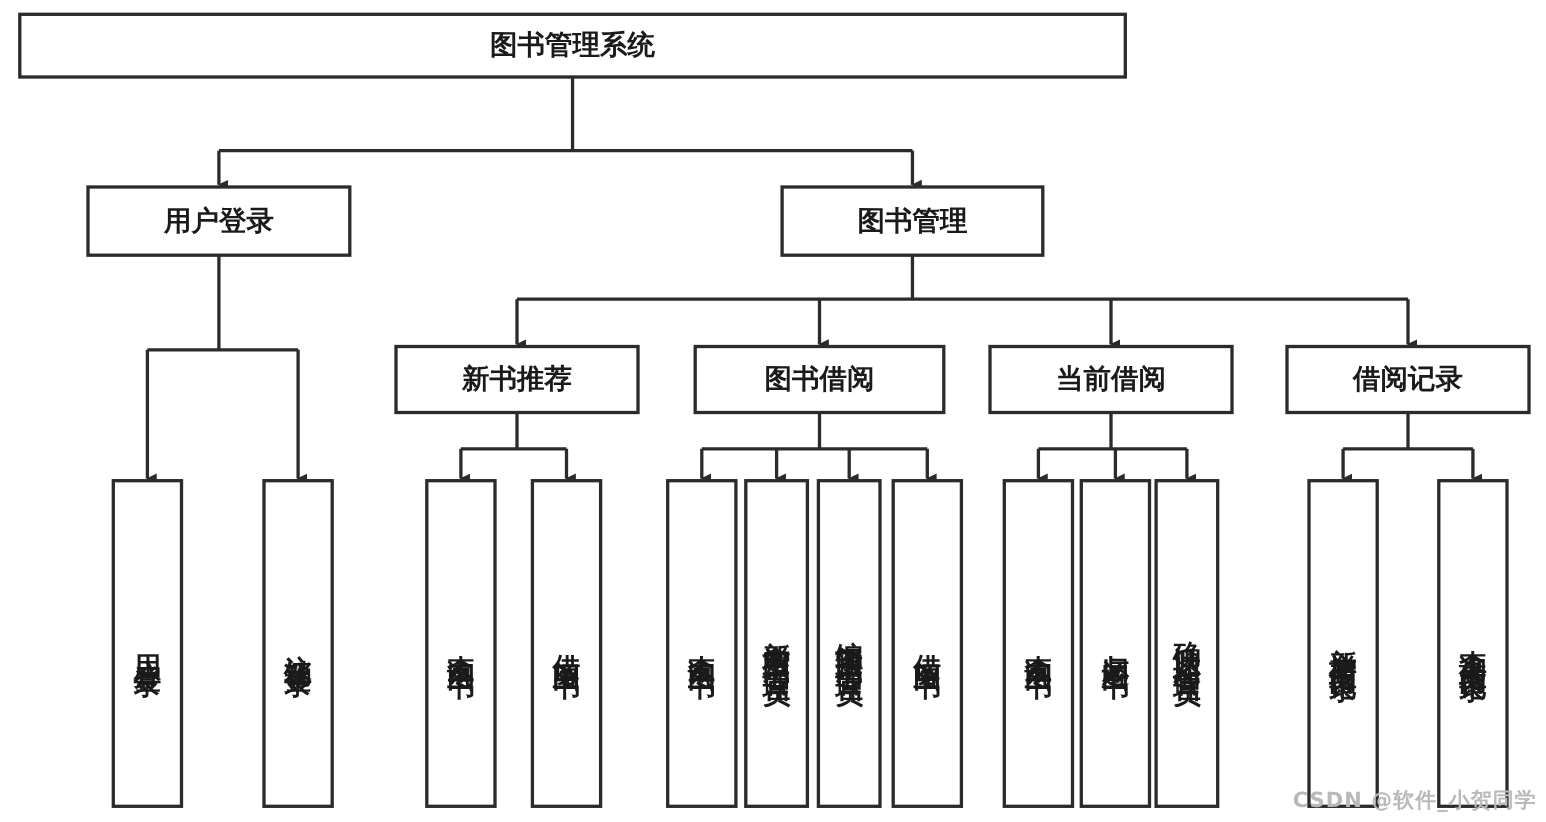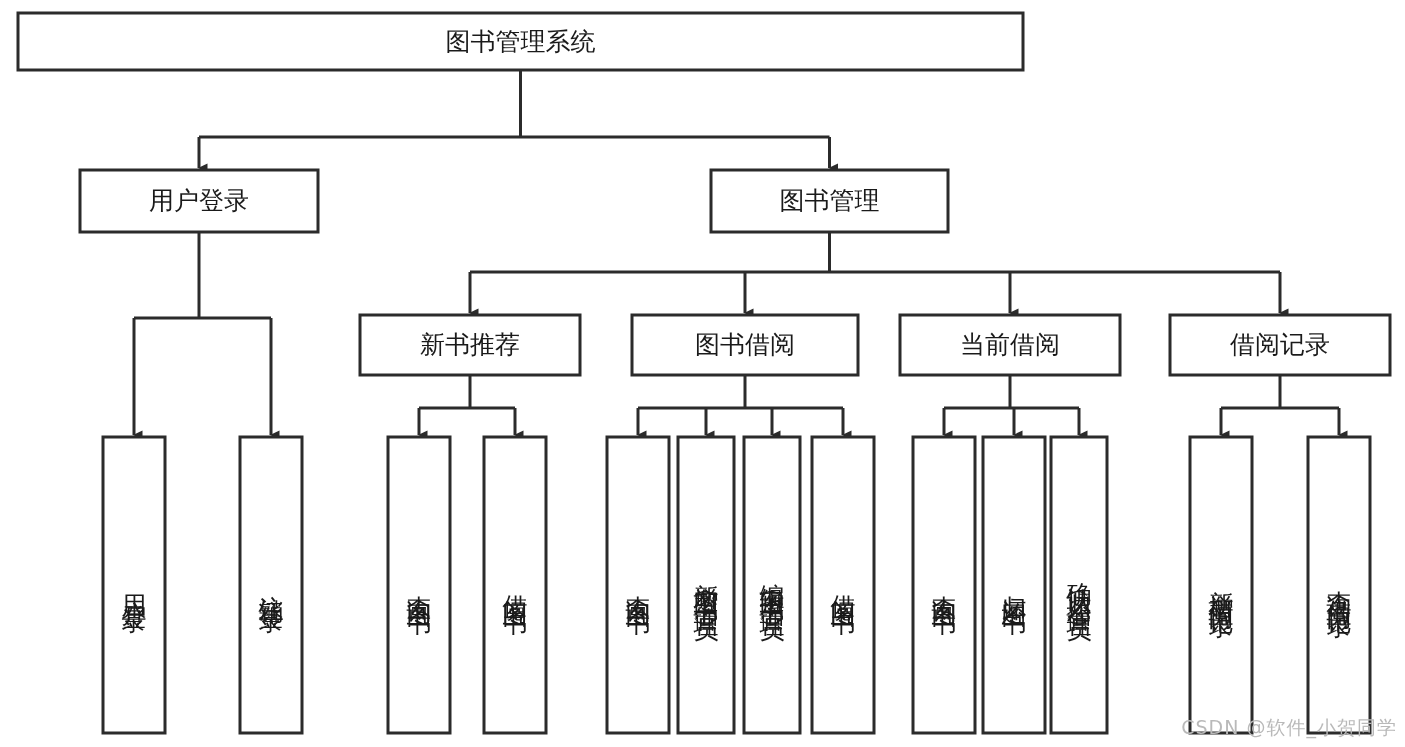--- a/index.html
+++ b/index.html
@@ -12,20 +12,21 @@
     width: 1405px;
     height: 747px;
     overflow: hidden;
     position: relative;
   }
   #diagram-root {
     position: relative;
     width: 1405px;
     height: 747px;
     background: #ffffff;
+    font-weight: bold;
   }
   svg.flow {
     position: absolute;
     left: 0;
     top: 0;
     width: 1405px;
     height: 747px;
     display: block;
   }
   .node-rect {

